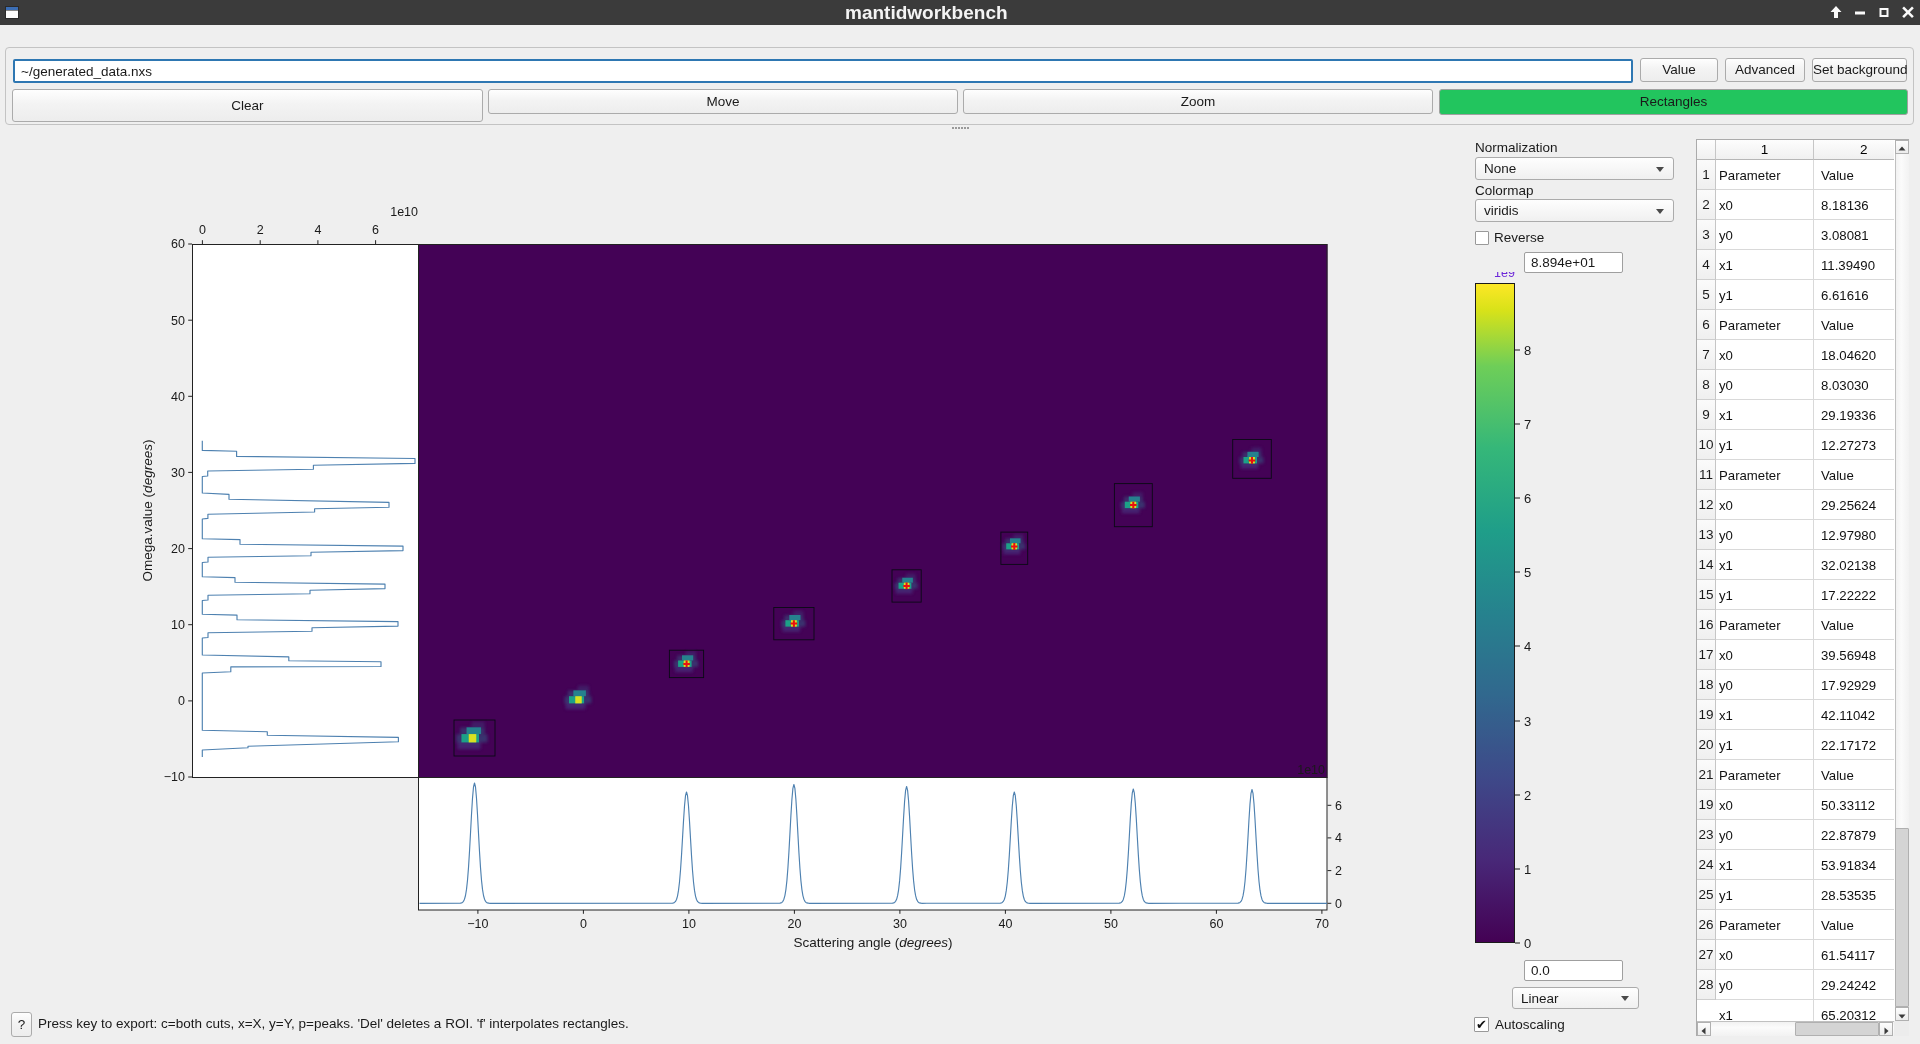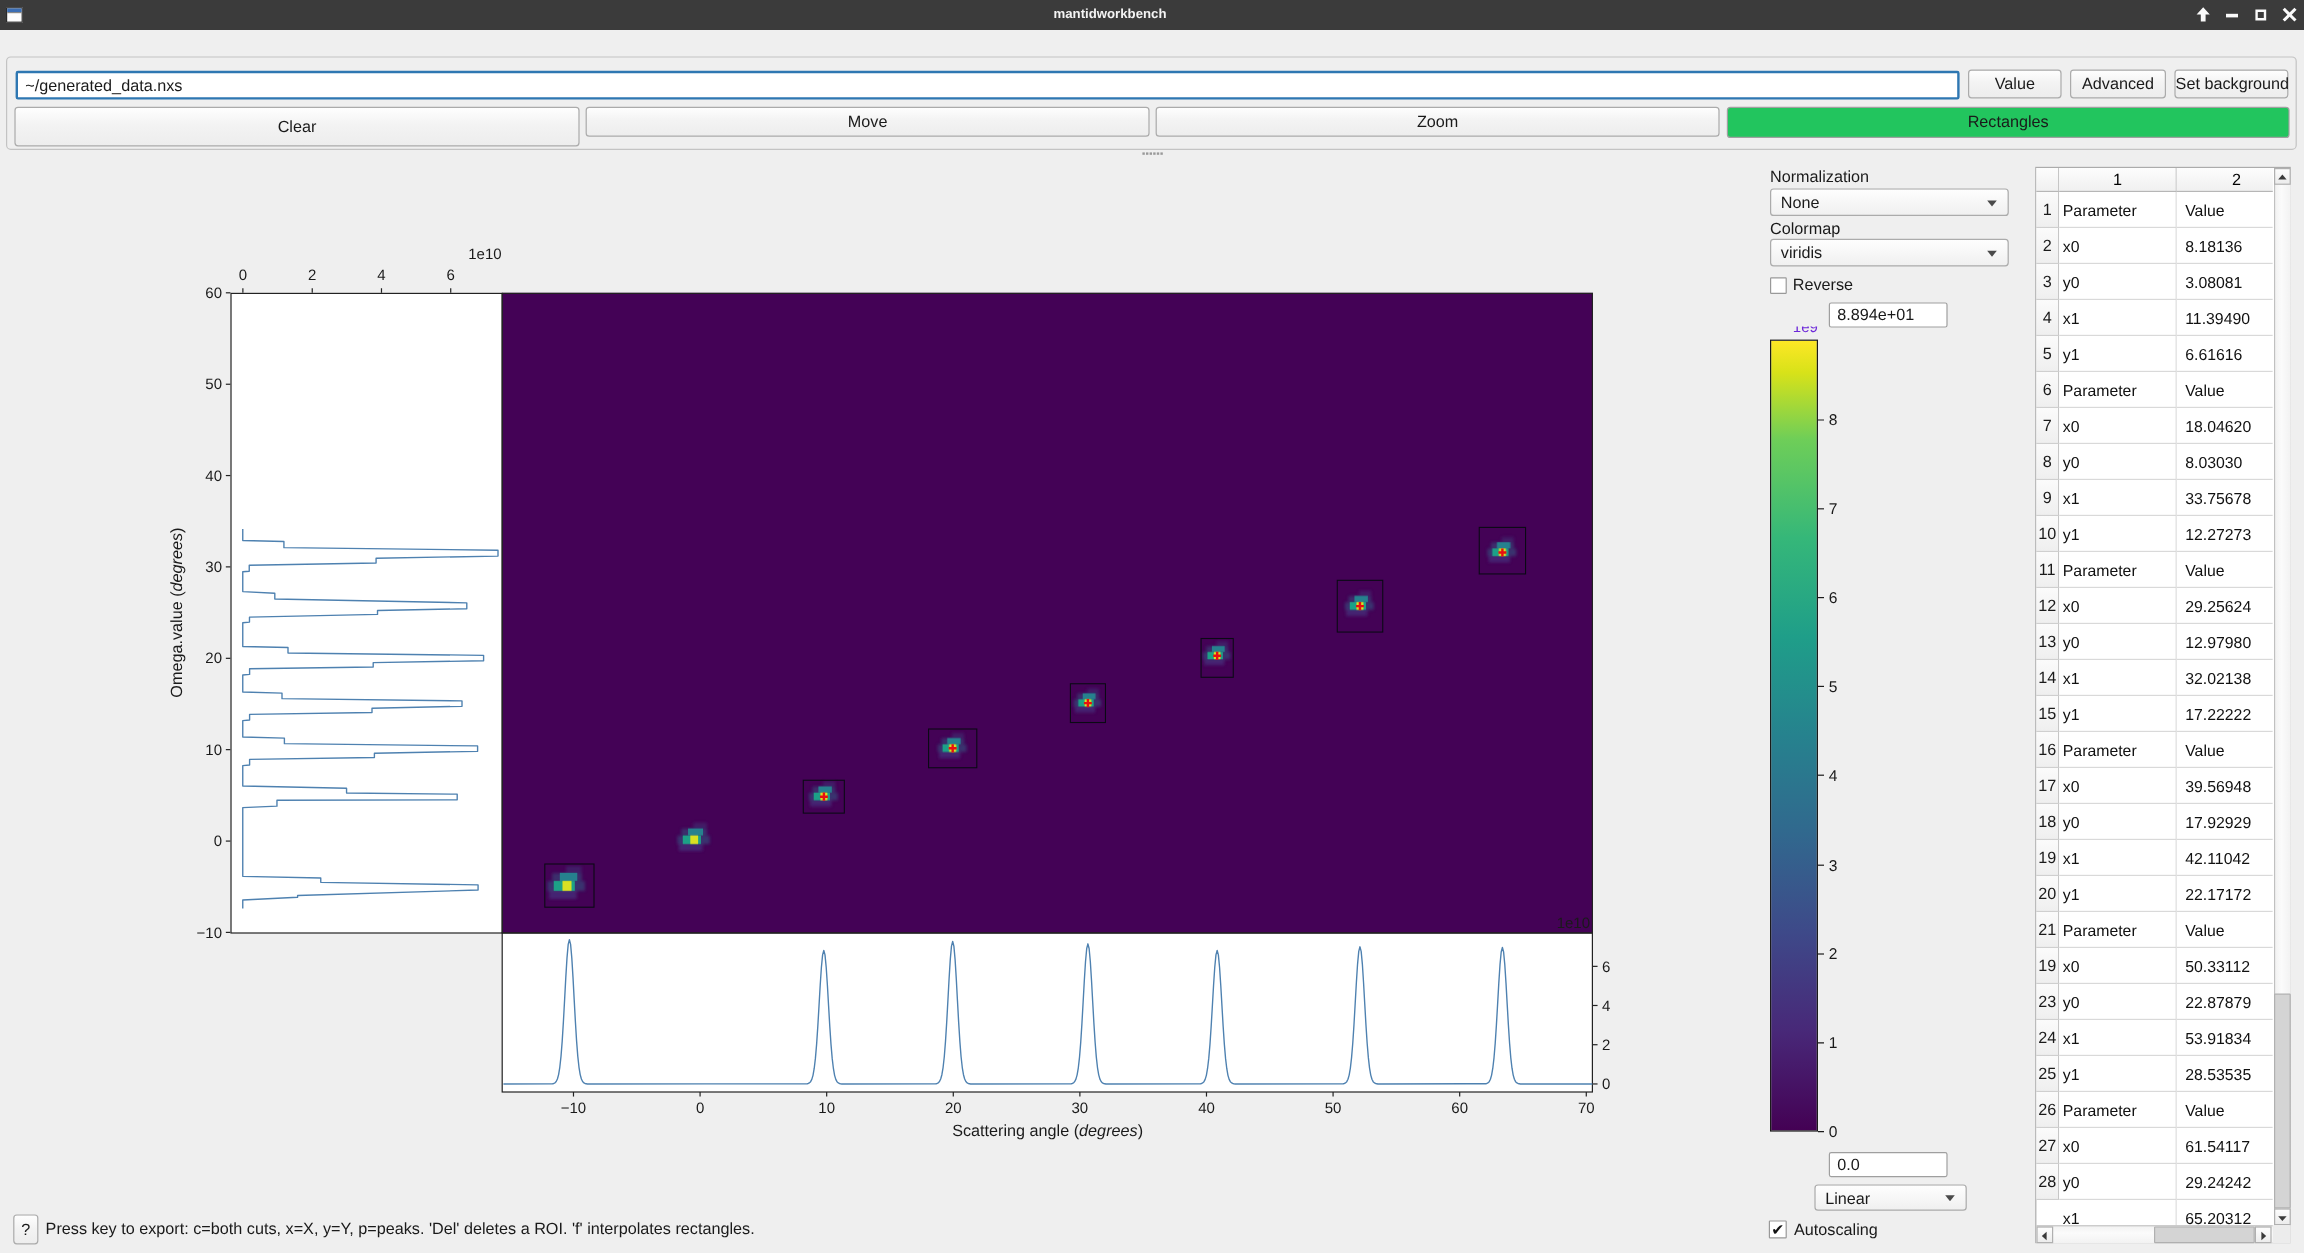--- a/index.html
+++ b/index.html
@@ -29,21 +29,21 @@
   border-bottom:1px solid #d9d9d9; font-size:13.2px; color:#111; padding:7.5px 0 0 7px; }
 .sbtn { position:absolute; background:linear-gradient(#fdfdfd,#ececec); border:1px solid #b0b0b0; }
 </style></head>
 <body>
 
 <div class="abs" style="left:0;top:0;width:1920px;height:25px;background:#3b3b3b">
   <div class="abs" style="left:5px;top:6px;width:14px;height:13px;background:#fdfdfd;border:1px solid #2a2a2a">
     <div class="abs" style="left:0;top:0;width:12px;height:3px;background:#3c6eb4"></div>
     <div class="abs" style="left:0;top:3px;width:12px;height:1px;background:#888"></div>
   </div>
-  <div class="abs" style="left:845px;top:0;width:160px;height:25px;line-height:25px;text-align:center;color:#f4f4f4;font-size:11px;font-weight:bold">mantidworkbench</div>
+  <div class="abs" style="left:845px;top:0;width:160px;height:25px;line-height:25px;text-align:center;color:#f4f4f4;font-size:19px;font-weight:bold">mantidworkbench</div>
   <svg class="abs" style="left:1824px;top:0" width="96" height="25" viewBox="0 0 96 25">
     <g fill="#fafafa" stroke="none">
       <path d="M12 6 L17.5 12 L14 12 L14 18 L10 18 L10 12 L6.5 12 Z"></path>
       <rect x="31" y="11.5" width="10" height="3"></rect>
       <path d="M55.5 8 h9 v9 h-9 Z M57.5 10 v5 h5 v-5 Z" fill-rule="evenodd"></path>
       <path d="M80 8.2 L84 12.2 L88 8.2 L89.8 10 L85.8 14 L89.8 18 L88 19.8 L84 15.8 L80 19.8 L78.2 18 L82.2 14 L78.2 10 Z" transform="translate(0,-1.8)"></path>
     </g>
   </svg>
 </div>
 
@@ -340,21 +340,21 @@
       <div class="tc2" style="top:340px">18.04620</div>
       <div class="trh" style="top:370px">
         <span>8</span>
       </div>
       <div class="tc1" style="top:370px">y0</div>
       <div class="tc2" style="top:370px">8.03030</div>
       <div class="trh" style="top:400px">
         <span>9</span>
       </div>
       <div class="tc1" style="top:400px">x1</div>
-      <div class="tc2" style="top:400px">33.75678</div>
+      <div class="tc2" style="top:400px">29.19336</div>
       <div class="trh" style="top:430px">
         <span>10</span>
       </div>
       <div class="tc1" style="top:430px">y1</div>
       <div class="tc2" style="top:430px">12.27273</div>
       <div class="trh" style="top:460px">
         <span>11</span>
       </div>
       <div class="tc1" style="top:460px">Parameter</div>
       <div class="tc2" style="top:460px">Value</div>

